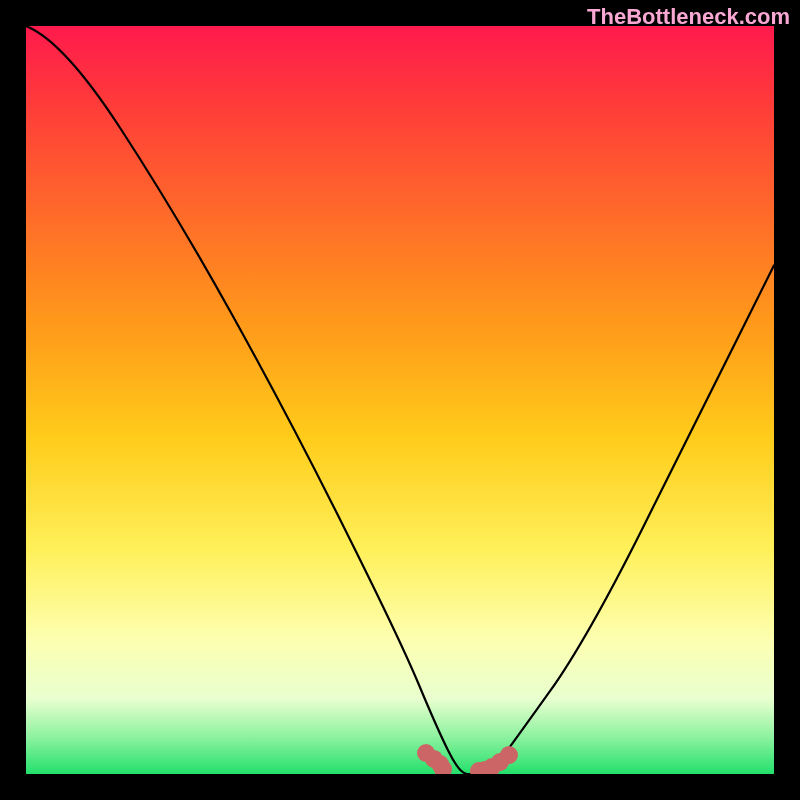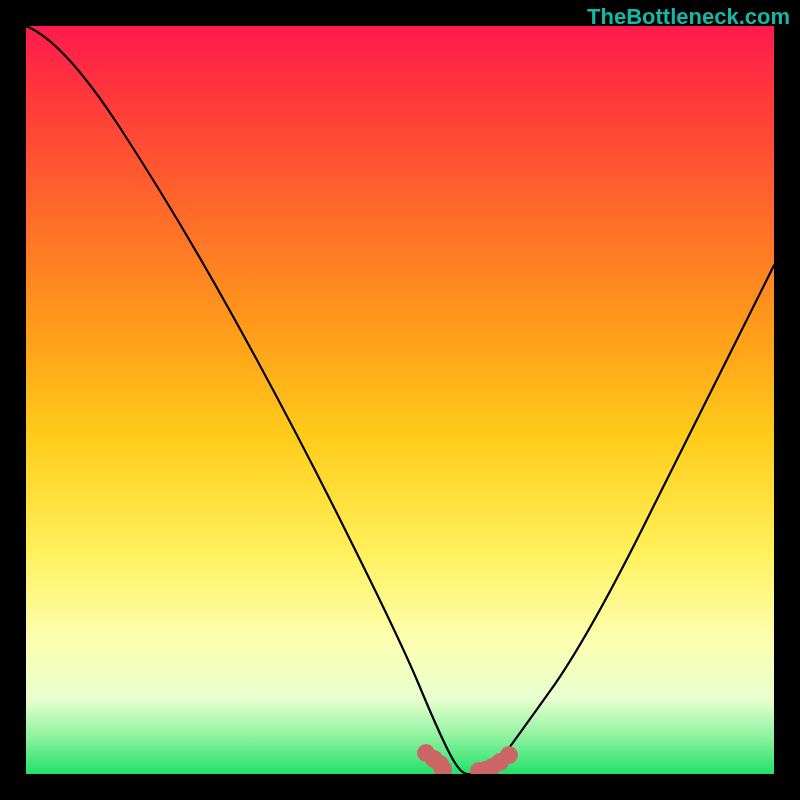--- a/index.html
+++ b/index.html
@@ -8,21 +8,21 @@
     width: 800px;
     height: 800px;
     background: #000;
     position: relative;
     font-family: Arial, Helvetica, sans-serif;
   }
   .watermark {
     position: absolute;
     top: 4px;
     right: 10px;
-    color: #14b8a6;
+    color: #f9a8d4;
     font-size: 22px;
     font-weight: bold;
     z-index: 10;
   }
   .plot-area {
     position: absolute;
     left: 26px;
     top: 26px;
     width: 748px;
     height: 748px;

